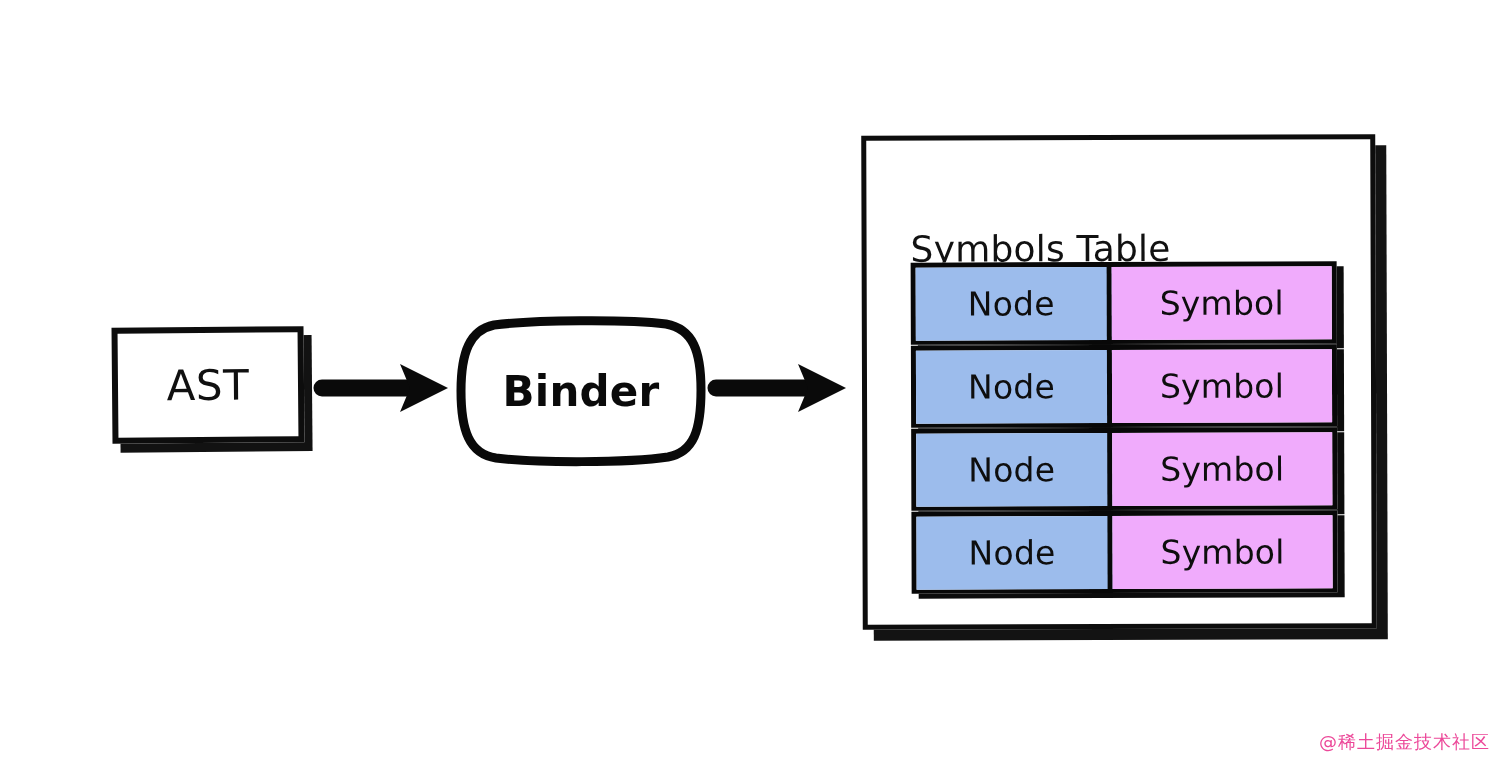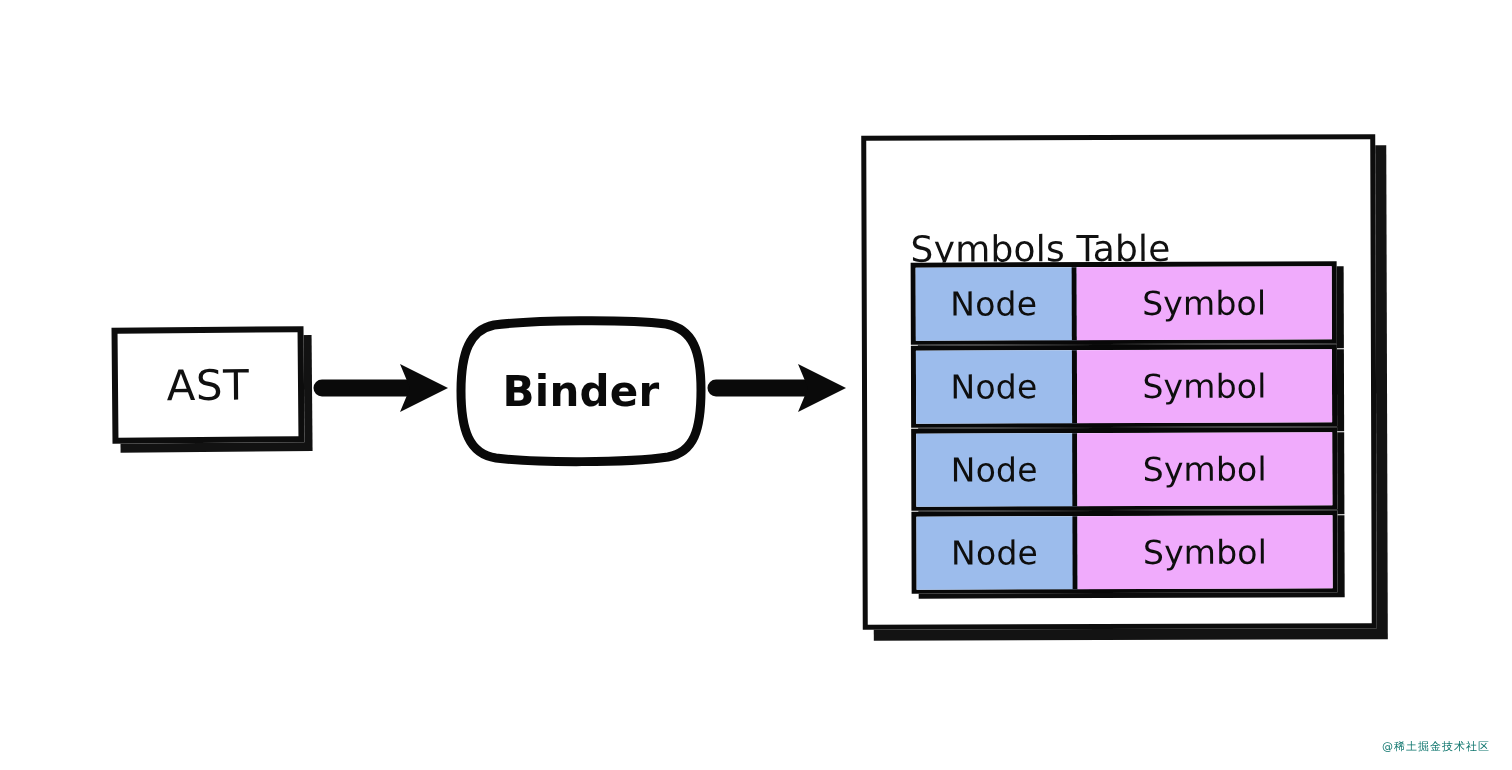--- a/index.html
+++ b/index.html
@@ -130,36 +130,36 @@
   .cell {
     box-sizing: border-box;
     display: flex;
     align-items: center;
     justify-content: center;
     font-size: 33px;
     color: #0e0e0e;
     letter-spacing: 0.2px;
   }
   .cell-node {
-    width: 161px;
+    width: 196px;
     background: var(--node-fill, #9CBCEC);
     border-right: 5px solid #080808;
   }
   .cell-symbol {
     flex: 1;
     background: #f0abfc;
   }
 
   
   #watermark {
     position: absolute;
     right: 22px;
     bottom: 16px;
-    font-size: 11px;
-    color: #0f766e;
+    font-size: 18px;
+    color: #ec4899;
     letter-spacing: 1px;
     user-select: none;
     white-space: nowrap;
   }
 </style>
 </head>
 <body>
 
 <div id="stage">
 

